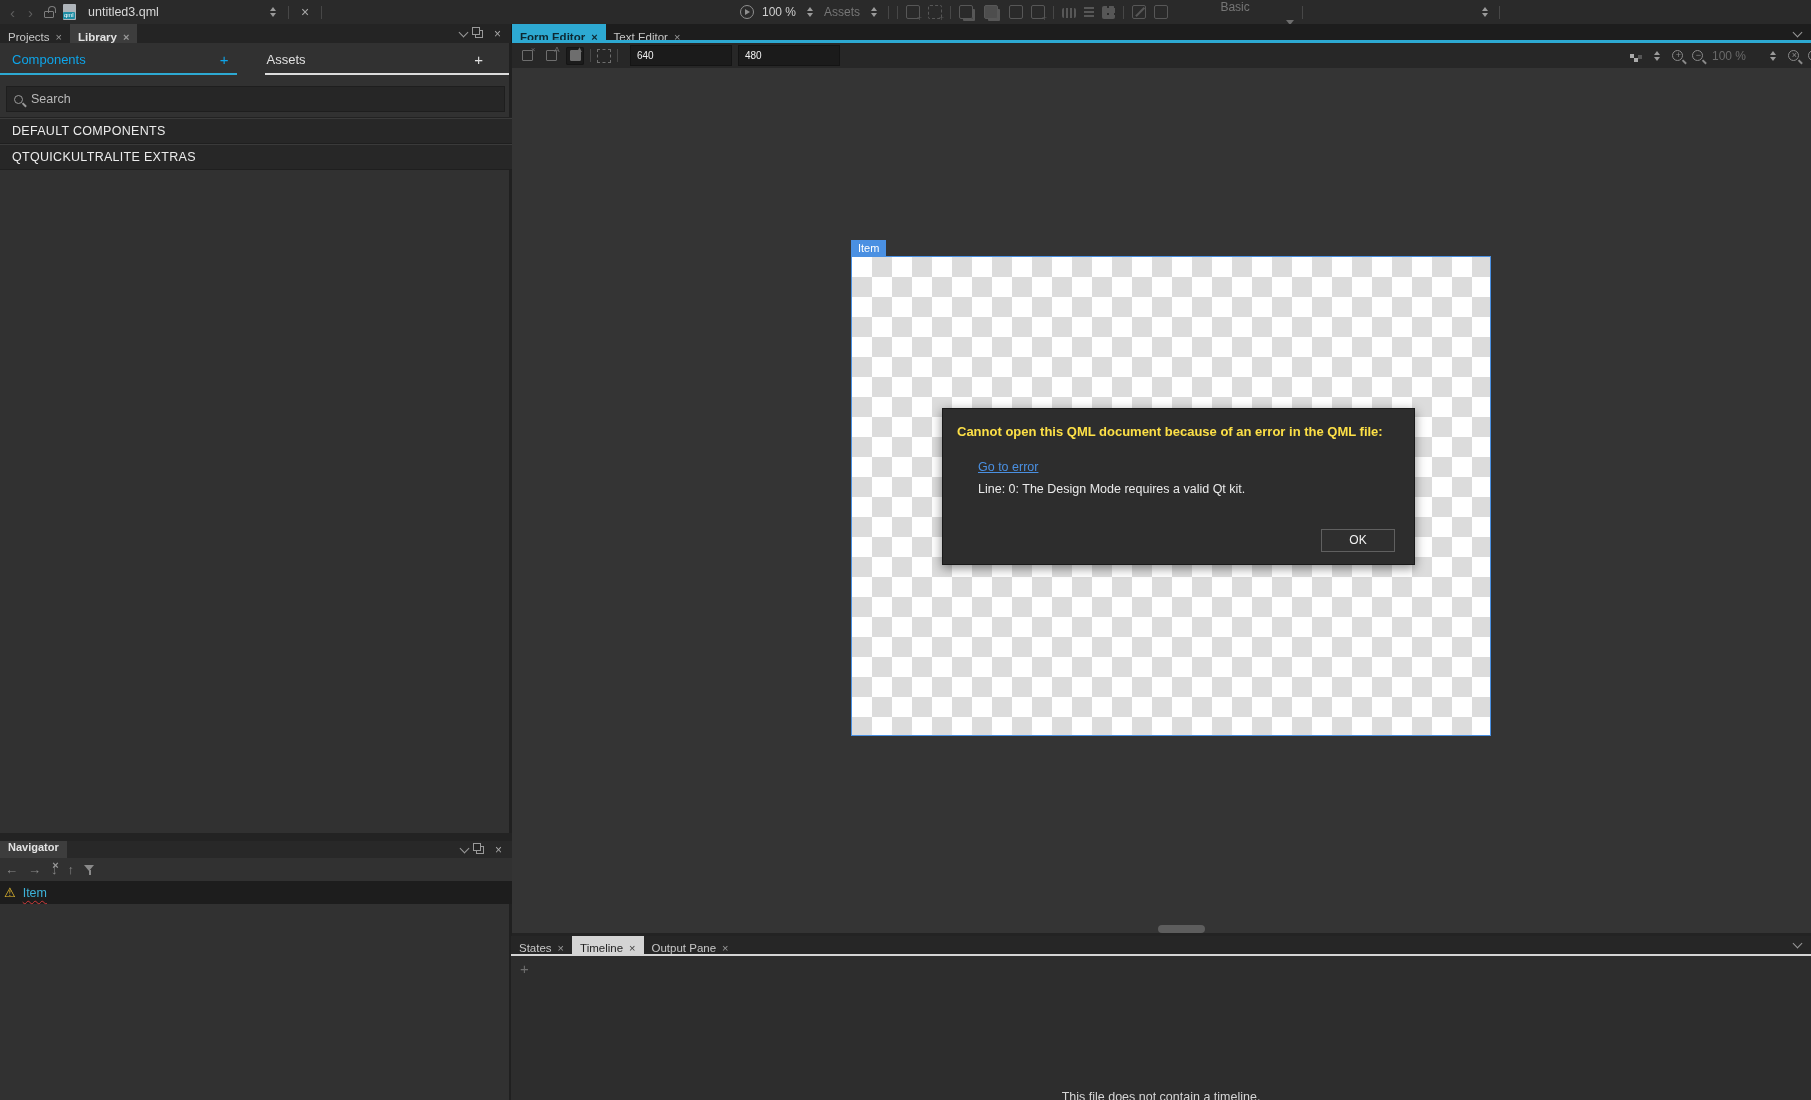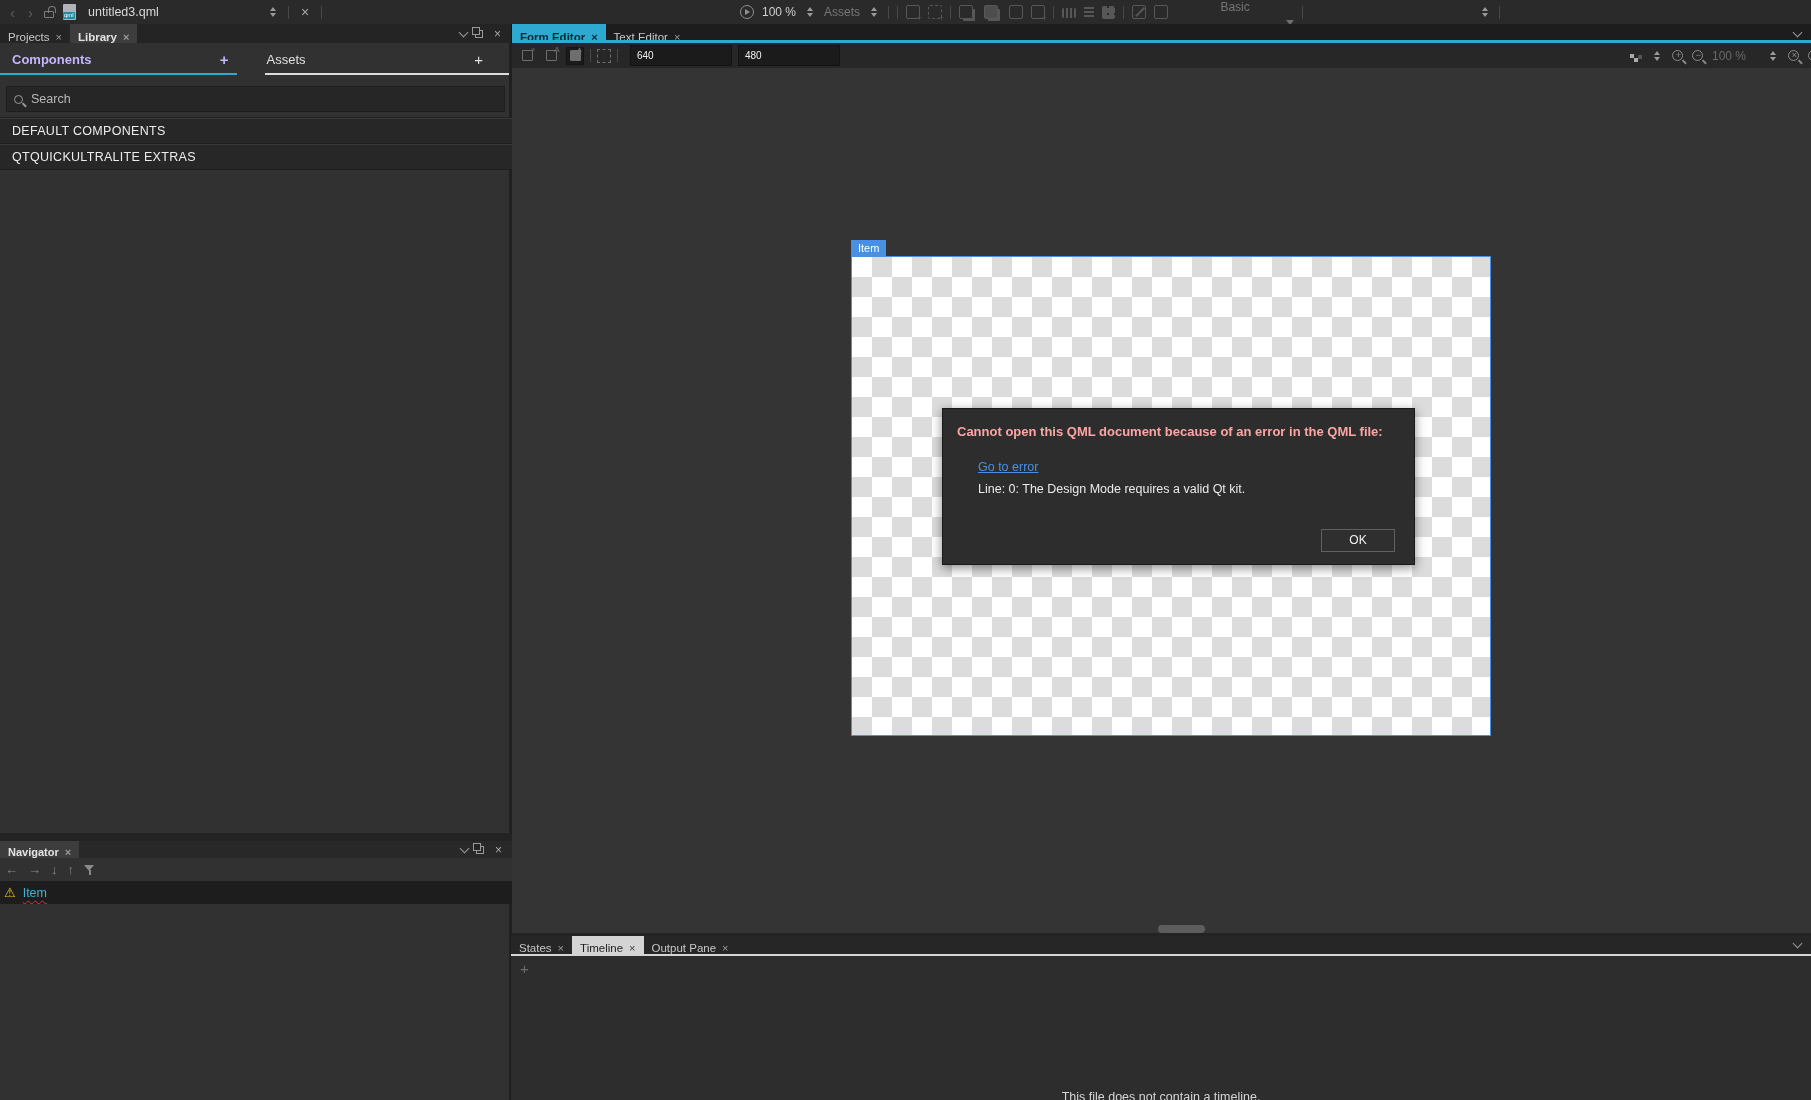--- a/index.html
+++ b/index.html
@@ -58,21 +58,21 @@
   .tab.form-active { background:#2da9d2; color:#0d2731; font-weight:bold; }
   .tab.form-active .x { color:#0d2731; }
   #cyanline { position:absolute; left:512px; top:40px; width:1299px; height:3px; background:#2da9d2; }
   .tabrow-end { margin-left:auto; display:flex; align-items:center; padding-right:10px; }
 
   
   #left-panel { position:absolute; left:0; top:43px; width:512px; height:1057px; background:#313131; border-right:3px solid #202020; }
   #libtabs { display:flex; height:32px; }
   .libtab { flex:1; display:flex; align-items:center; padding:0 12px; font-size:13px; position:relative; }
   .libtab .plus-lbl { margin-left:auto; margin-right:14px; font-size:15px; }
-  .libtab.components { color:#c4b5fd;font-weight:bold; }
+  .libtab.components { color:#0ea5e9; }
   .libtab.components::after { content:""; position:absolute; left:0; right:18px; bottom:0; height:2px; background:#2da9d2; }
   .libtab.assets { color:#e0e0e0; }
   .libtab.assets::after { content:""; position:absolute; left:10px; right:0; bottom:0; height:2px; background:#dcdcdc; }
   #searchbox { position:absolute; left:6px; top:43px; width:499px; height:26px; background:#262626;
     border:1px solid #1e1e1e; display:flex; align-items:center; gap:8px; padding:0 7px; }
   .mag { position:relative; width:9px; height:9px; border:1.5px solid #9a9a9a; border-radius:50%; flex:none; }
   .mag::after { content:""; position:absolute; left:7px; top:8px; width:5px; height:1.5px; background:#9a9a9a; transform:rotate(45deg); }
   #searchbox input { background:transparent; border:none; outline:none; color:#cfcfcf; font-size:12.5px; width:100%;
     font-family:"Liberation Sans", sans-serif; }
   #searchbox input::placeholder { color:#b9b9b9; opacity:1; }
@@ -115,21 +115,21 @@
   #canvas-tag { position:absolute; left:339px; top:172px; height:16px; background:#4a90e2; color:#fff;
     font-size:11px; line-height:16px; padding:0 7px; }
   #canvas { position:absolute; left:339px; top:188px; width:640px; height:480px;
     border:1.5px solid #4a90e2; background-color:#fff;
     background-image:
       linear-gradient(45deg,#dcdcdc 25%,transparent 25%,transparent 75%,#dcdcdc 75%),
       linear-gradient(45deg,#dcdcdc 25%,transparent 25%,transparent 75%,#dcdcdc 75%);
     background-size:40px 40px; background-position:0 0,20px 20px; }
   #error-dialog { position:absolute; left:430px; top:340px; width:473px; height:157px; background:#2d2d2d;
     border:1px solid #191919; box-shadow:0 3px 10px rgba(0,0,0,.45); }
-  #error-dialog .dlg-title { padding:15px 14px 0 14px; color:#fca5a5; font-weight:bold; font-size:13px; }
+  #error-dialog .dlg-title { padding:15px 14px 0 14px; color:#fde047; font-weight:bold; font-size:13px; }
   #error-dialog .dlg-link { display:inline-block; margin:21px 0 0 35px; color:#4a90e2; font-size:12.5px; text-decoration:underline; }
   #error-dialog .dlg-msg { margin:7px 0 0 35px; color:#eaeaea; font-size:12.5px; }
   #error-dialog .dlg-ok { position:absolute; right:19px; bottom:12px; width:74px; height:23px; background:#2f2f2f;
     border:1px solid #606060; color:#f2f2f2; font-size:12px; text-align:center; line-height:21px; }
   #h-scrollbar { position:absolute; left:646px; top:857px; width:47px; height:8px; background:#5d5d5d; border-radius:4px; }
 
   
   #splitter { position:absolute; left:512px; top:933px; width:1299px; height:3px; background:#232323; }
   #bottom-pane { position:absolute; left:511px; top:936px; width:1300px; height:164px; background:#2d2d2d; overflow:hidden; }
   .bp-tabrow { height:18px; background:#262626; display:flex; align-items:stretch; }
@@ -247,21 +247,21 @@
     <div class="sect">QTQUICKULTRALITE EXTRAS</div>
   </div>
   <div id="searchbox">
     <span class="mag"></span>
     <input type="text" placeholder="Search" style="">
   </div>
 
   <div id="navigator">
     <div class="nav-band"></div>
     <div class="nav-tabrow">
-      <div class="tab active-dark" style="font-size:11px;">
+      <div class="tab active-dark" style="font-size:11px;flex-direction:column;">
         <span>Navigator</span>
         <span class="x">×</span>
       </div>
       <div class="dock-btns">
         <span class="chev"></span>
         <span class="popout-ic" style="border-color:#9a9a9a;"></span>
         <span class="close-x" style="font-size:12px;">×</span>
       </div>
     </div>
     <div class="nav-toolbar">

